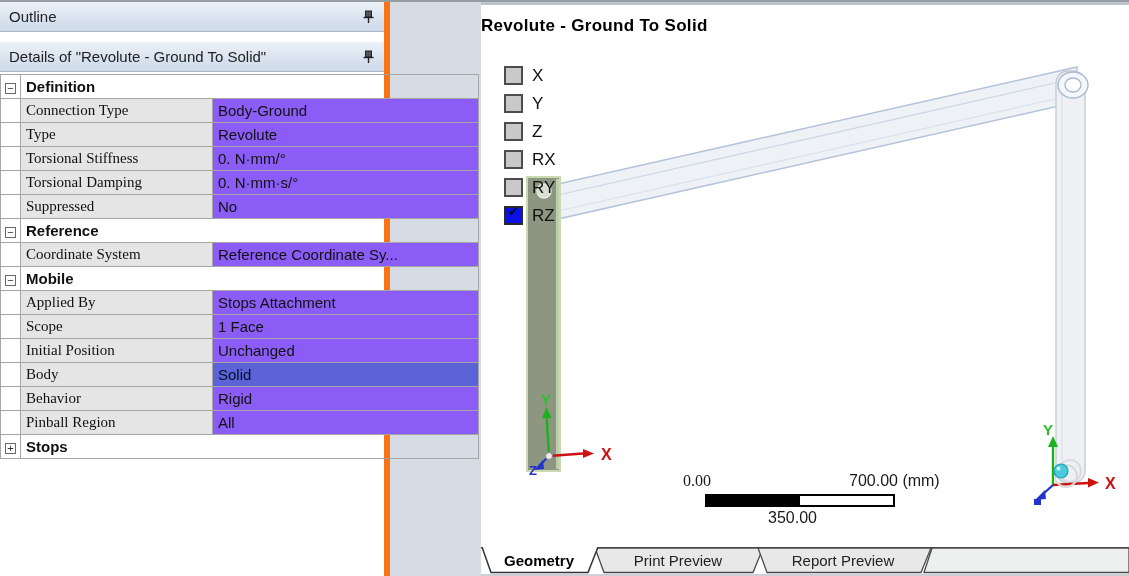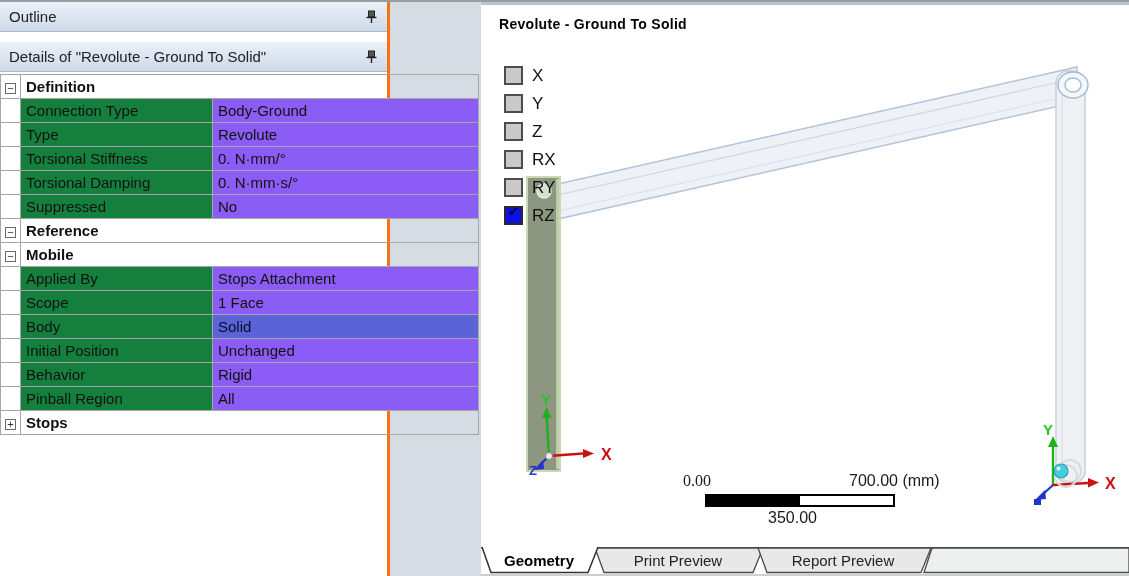--- a/index.html
+++ b/index.html
@@ -6,59 +6,59 @@
   body { font-family: "Liberation Sans", sans-serif; background: #e8e8e8; }
   #app {
     position: relative; width: 1129px; height: 576px;
     background: #d6dce4; overflow: hidden;
     border-top: 2px solid #989da4;
   }
 
   
   #left-panel {
     position: absolute; left: 0; top: 0; width: 390px; height: 574px;
-    background: #ffffff; border-right: 3px solid #f97316;
+    background: #ffffff; border-right: 6px solid #f97316;
   }
   .panel-header {
     height: 30px; display: flex; align-items: center; padding: 0 9px;
     background: linear-gradient(#ebf1f9, #cdd9e9);
     border-bottom: 1px solid #a9b7c7;
     font-size: 15px; color: #222;
   }
   .panel-gap { height: 10px; background: #fff; }
   .pin { margin-left: auto; display: flex; align-items: center; cursor: pointer; }
 
   
   #details-table { border-collapse: collapse; width: 478px; table-layout: fixed; margin-top: 2px; }
   #details-table td {
     border: 1px solid #a6a6a6; height: 24px; font-size: 15px; color: #111;
     padding: 1px 5px; overflow: hidden; white-space: nowrap;
   }
   #details-table td.gutter { width: 20px; padding: 0; text-align: center; border-right: 1px solid #a6a6a6; }
-  #details-table td.plabel { background: #15803d; }
+  #details-table td.plabel { background: #e5e5e5; font-family: Liberation Serif, serif; }
   #details-table td.pvalue { background: #8b5cf6; }
   #details-table td.pvalue.hl { background: var(--hl, #5c63d6); color: #00102e; }
   #details-table tr.group td.glabel { font-weight: bold; margin-left: 16px; }
   .pm {
     display: inline-block; width: 11px; height: 11px; line-height: 9px;
     border: 1px solid #6a6a6a; background: #fdfdfd; font-size: 11px;
     text-align: center; color: #333; cursor: pointer;
   }
 
   
   #right-panel {
     position: absolute; left: 481px; top: 0; width: 648px; height: 574px; background: #fff;
   }
   #viewport {
     position: relative; width: 648px; height: 545px; background: #ffffff;
     border-top: 3px solid #bdc3ca; overflow: hidden;
   }
   #vp-title {
-    position: absolute; left: 18px; top: 11px;
-    font-size: 14px; font-weight: bold; color: #000; letter-spacing: 0.3px;
+    position: absolute; left: 0; top: 11px;
+    font-size: 17px; font-weight: bold; color: #000; letter-spacing: 0.3px;
   }
   #geom-svg { position: absolute; left: 0; top: 0; }
 
   
   #dof-legend { position: absolute; left: 23px; top: 61px; display: flex; flex-direction: column; gap: 9px; z-index: 3; }
   .dof { display: flex; align-items: center; height: 19px; }
   .cb {
     width: 19px; height: 19px; background: #c9c9c9; border: 2px solid #4c4c4c;
     position: relative; cursor: pointer; flex: 0 0 auto;
   }
@@ -141,43 +141,48 @@
           </tr>
           <tr>
             <td class="gutter"></td>
             <td class="plabel">Suppressed</td>
             <td class="pvalue">No</td>
           </tr>
           <tr class="group">
             <td class="gutter"><span class="pm">−</span></td>
             <td class="glabel" colspan="2">Reference</td>
           </tr>
+          <tr>
+            <td class="gutter"></td>
+            <td class="plabel">Coordinate System</td>
+            <td class="pvalue">Reference Coordinate Sy...</td>
+          </tr>
           <tr class="group">
             <td class="gutter"><span class="pm">−</span></td>
             <td class="glabel" colspan="2">Mobile</td>
           </tr>
           <tr>
             <td class="gutter"></td>
             <td class="plabel">Applied By</td>
             <td class="pvalue">Stops Attachment</td>
           </tr>
           <tr>
             <td class="gutter"></td>
             <td class="plabel">Scope</td>
             <td class="pvalue">1 Face</td>
           </tr>
           <tr>
             <td class="gutter"></td>
+            <td class="plabel">Initial Position</td>
+            <td class="pvalue">Unchanged</td>
+          </tr>
+          <tr>
+            <td class="gutter"></td>
             <td class="plabel">Body</td>
             <td class="pvalue hl">Solid</td>
-          </tr>
-          <tr>
-            <td class="gutter"></td>
-            <td class="plabel">Initial Position</td>
-            <td class="pvalue">Unchanged</td>
           </tr>
           <tr>
             <td class="gutter"></td>
             <td class="plabel">Behavior</td>
             <td class="pvalue">Rigid</td>
           </tr>
           <tr>
             <td class="gutter"></td>
             <td class="plabel">Pinball Region</td>
             <td class="pvalue">All</td>

